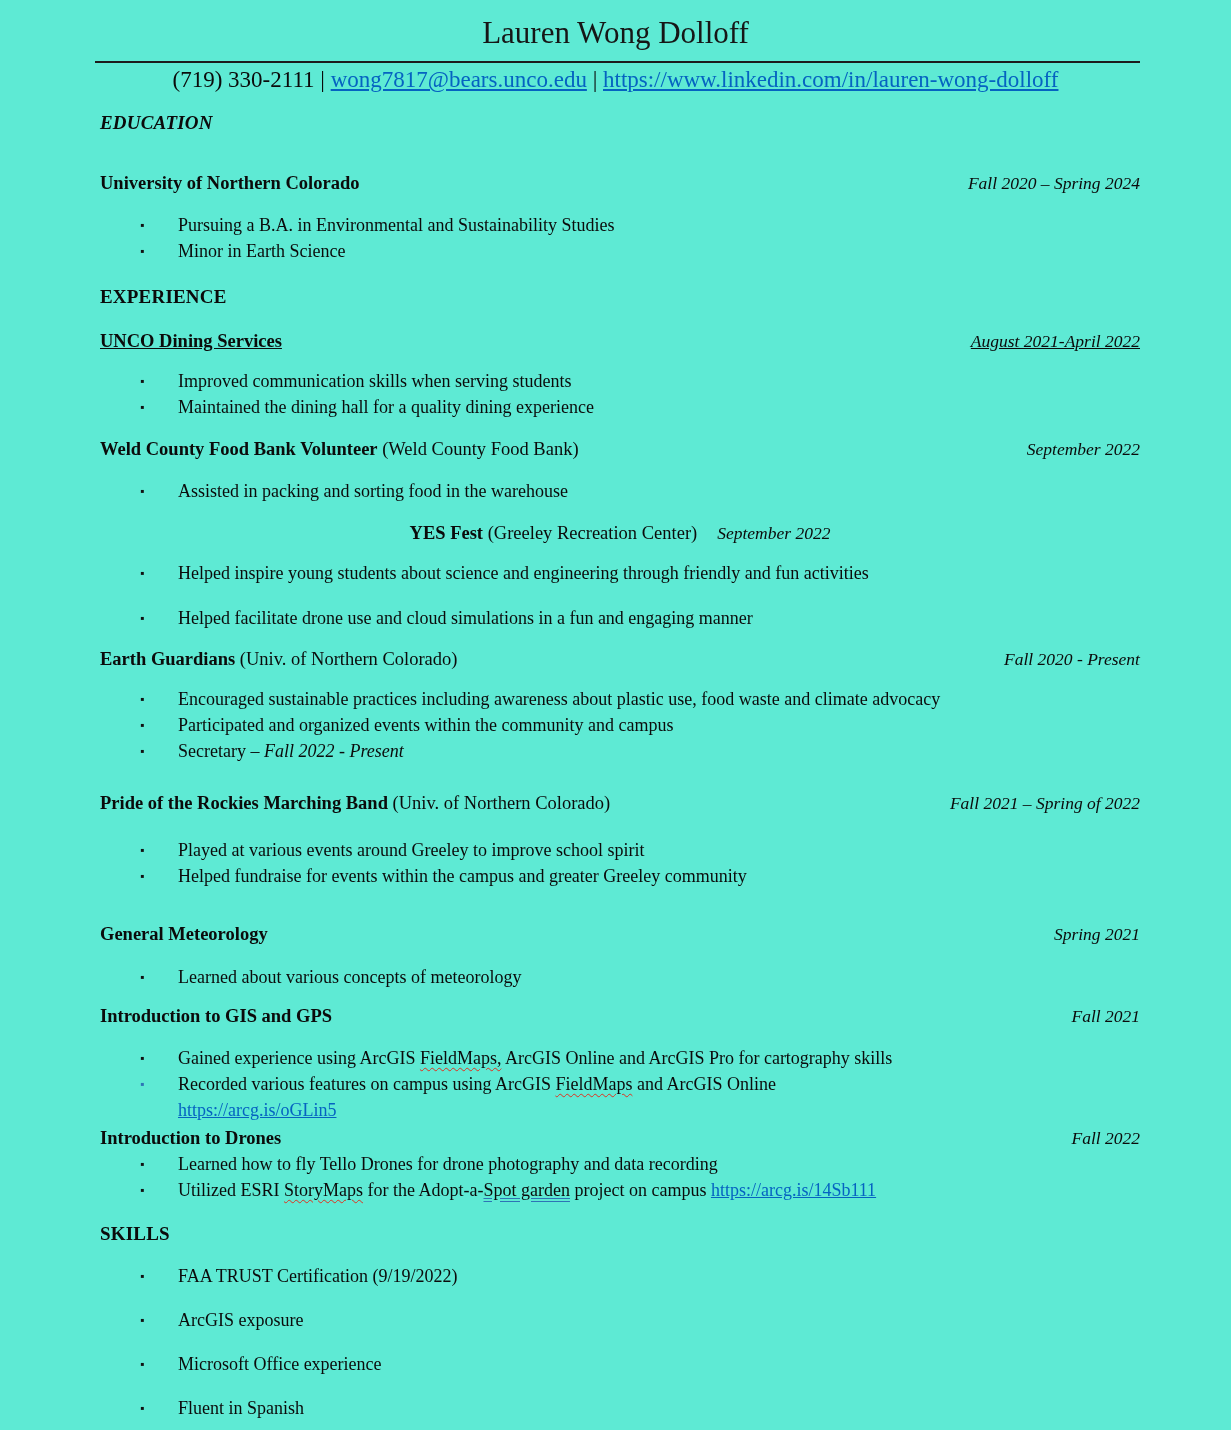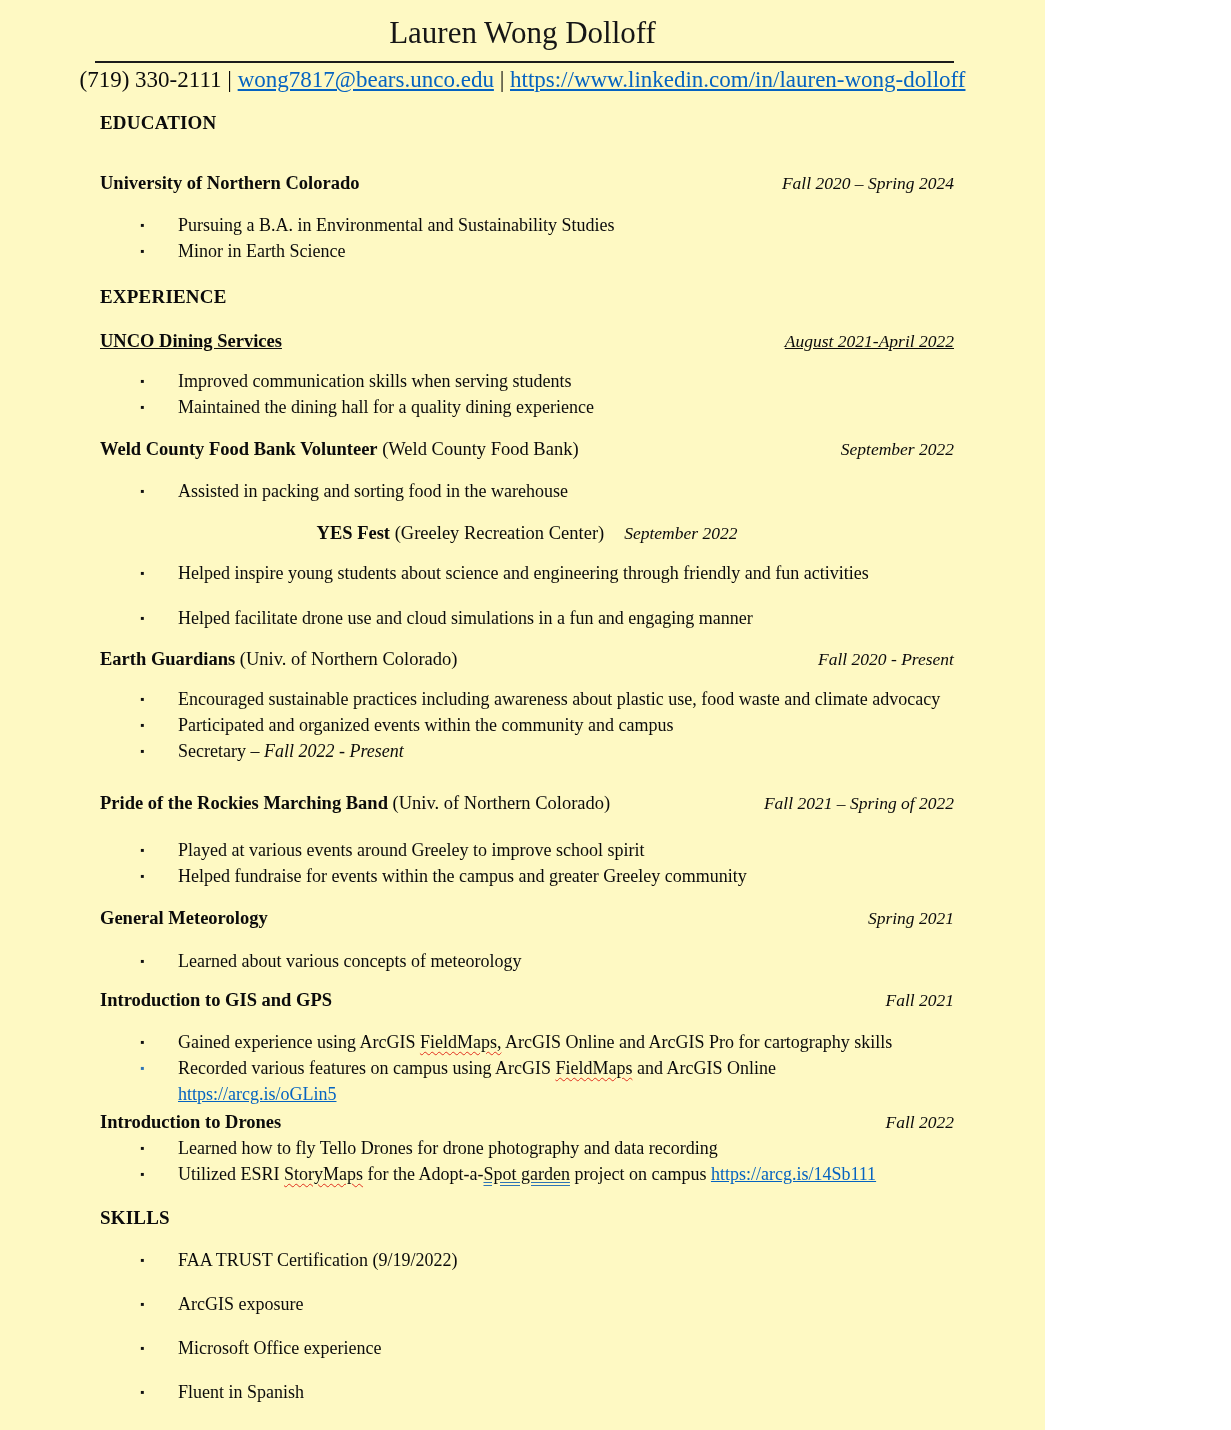--- a/index.html
+++ b/index.html
@@ -1,19 +1,19 @@
 <!DOCTYPE html>
 <html><head>
 <meta charset="utf-8">
 <style>
   html,body { margin:0; padding:0; background:#ffffff; }
   .page {
     position:relative;
-    width:1045px; height:1430px;
-    background:#fef9c3;
+    width:1231px; height:1430px;
+    background:#5eead4;
     color:#0b0b0b;
     font-family:"Liberation Serif", "DejaVu Serif", serif;
     overflow:hidden;
   }
   .name {
     text-align:center;
     font-size:31px;
     line-height:36px;
     padding-top:15px;
     color:#161616;
@@ -73,31 +73,31 @@
   }
   .gram {
     text-decoration-line:underline;
     text-decoration-style:double;
     text-decoration-color:#2e74b5;
     text-underline-offset:2px;
   }
   .ital { font-style:italic; }
 
   
-  .mt-edu-h   { margin-top:19px; }
+  .mt-edu-h   { margin-top:19px;font-style:italic; }
   .mt-edu-e   { margin-top:36px; }
   .mt-edu-b   { margin-top:17px; }
   .mt-exp-h   { margin-top:21px; }
   .e0 .entry-head { margin-top:20px;text-decoration:underline; } .e0 .bullets { margin-top:15px; }
   .e1 .entry-head { margin-top:17px; } .e1 .bullets { margin-top:17px; }
   .e2 .entry-head { margin-top:17px;justify-content:center; } .e2 .bullets { margin-top:15px; }
   .e2 .bullet + .bullet { margin-top:19px; }
   .e3 .entry-head { margin-top:16px; } .e3 .bullets { margin-top:15px; }
   .e4 .entry-head { margin-top:27px; } .e4 .bullets { margin-top:22px; }
-  .e5 .entry-head { margin-top:17px; } .e5 .bullets { margin-top:18px; }
+  .e5 .entry-head { margin-top:33px; } .e5 .bullets { margin-top:18px; }
   .e6 .entry-head { margin-top:14px; } .e6 .bullets { margin-top:17px; }
   .e7 .entry-head { margin-top:3px;  } .e7 .bullets { margin-top:1px; }
   .mt-skl-h   { margin-top:19px; }
   .mt-skl-b   { margin-top:17px; }
   .skl .bullet + .bullet { margin-top:18px; }
 </style>
 </head>
 <body>
 
 <div class="page">

